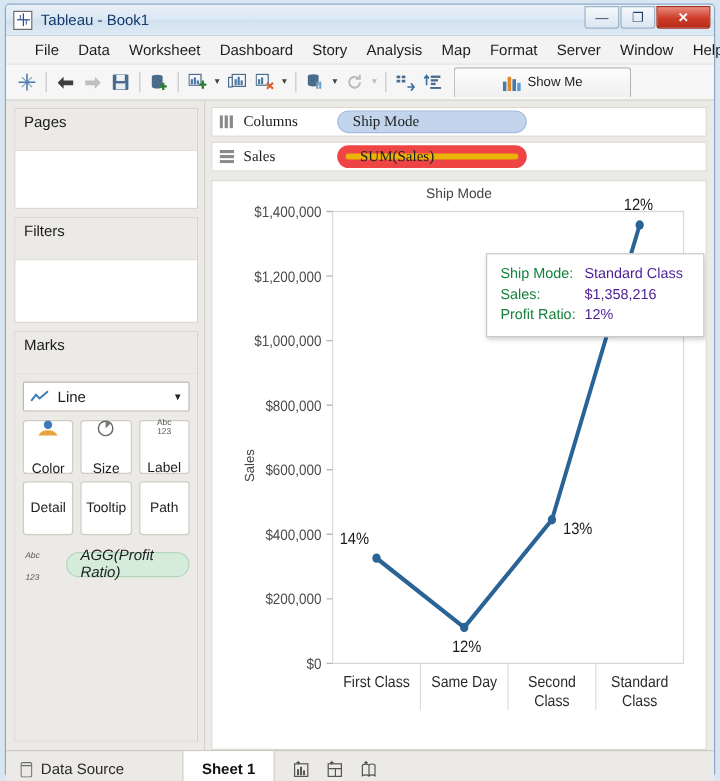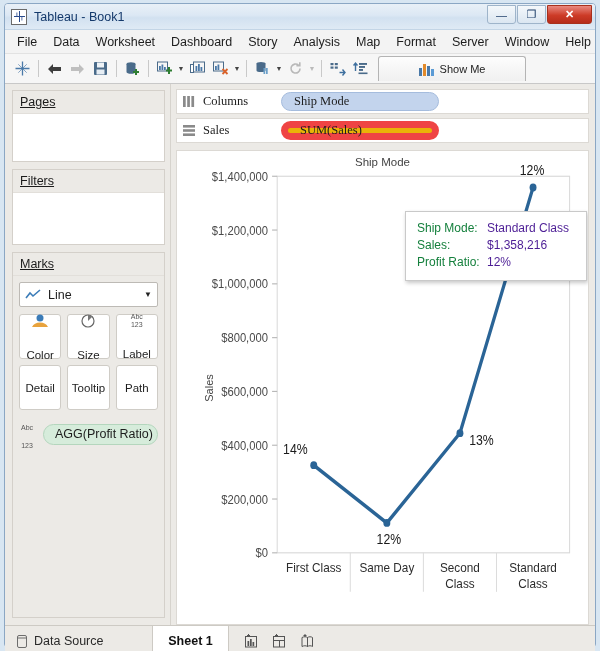--- a/index.html
+++ b/index.html
@@ -56,21 +56,21 @@
     background: linear-gradient(to bottom,#e98a80,#cd3b27 55%,#b62c1a);
     border-color: #a8301c; color: #fff; font-weight: bold;
   }
 
   
   .menubar {
     height: 24px;
     background: #f3f3f3;
     border-bottom: 1px solid #e2e2e2;
     display: flex; align-items: center;
-    padding-left: 4px;
+    padding-left: 16px;
   }
   .menu-item {
     padding: 3px 8px;
     font-size: 12.5px; color: #1d1d1d;
     white-space: nowrap;
   }
 
   
   .toolbar {
     height: 30px;
@@ -117,24 +117,23 @@
     display: flex; flex-direction: column;
     border-right: 1px solid #d6d3cd;
   }
   .card {
     background: #ffffff;
     border: 1px solid #d4d0ca;
     margin-bottom: 7px;
   }
   .card-hdr {
     background: #eceae6;
-    padding: 4px 7px 4px 7px;
+    padding: 4px 7px 16px 7px;
     font-size: 12.5px; color: #1b1b1b;
     border-bottom: 1px solid #e2dfda;
-    text-decoration: underline;
   }
   .card-body { background: #fff; }
   .pages-body { height: 47px; }
   .filters-body { height: 51px; }
 
   .marks-card { flex: 1; display: flex; flex-direction: column; }
   .marks-body { padding: 6px; background: #eceae6; flex: 1; }
   .mark-select {
     height: 25px; background: #fff;
     border: 1px solid #bdbab5; border-radius: 2px;
@@ -153,21 +152,21 @@
     display: flex; flex-direction: column;
     align-items: center; justify-content: center; gap: 20px;
     font-size: 11.5px; color: #1d1d1d;
   }
   .mbtn .gl { height: 18px; display:flex; align-items:center; justify-content:center; }
   .abc123 {
     font-size: 7px; line-height: 7.6px; color: #555;
     text-align: center; font-family: "Liberation Sans", sans-serif;
   }
 
-  .pill-row { display: flex; align-items: center; gap: 8px; margin-top: 3px; }
+  .pill-row { display: flex; align-items: center; gap: 20px; margin-top: 3px; font-style: italic; }
   .pill-ico { width: 16px; text-align: center; }
   .pill {
     flex: 1; height: 21px;
     background: #d6ecdb; border: 1px solid #b4d6bd;
     border-radius: 11px;
     display: flex; align-items: center; padding-left: 11px;
     font-size: 12.5px; color: #1d1d1d;
   }
 
   

